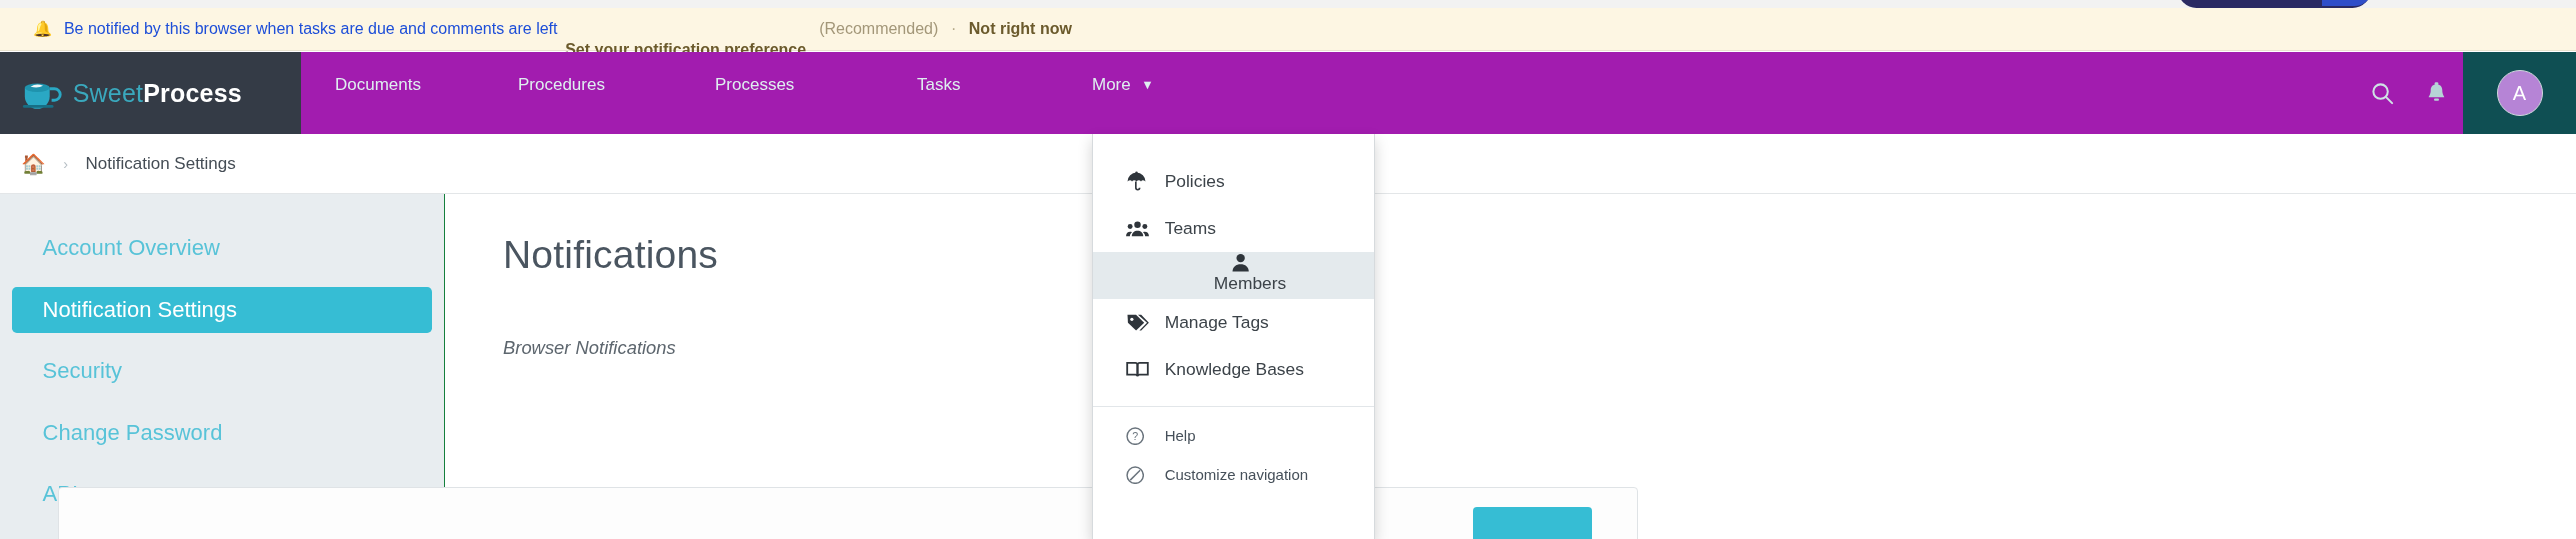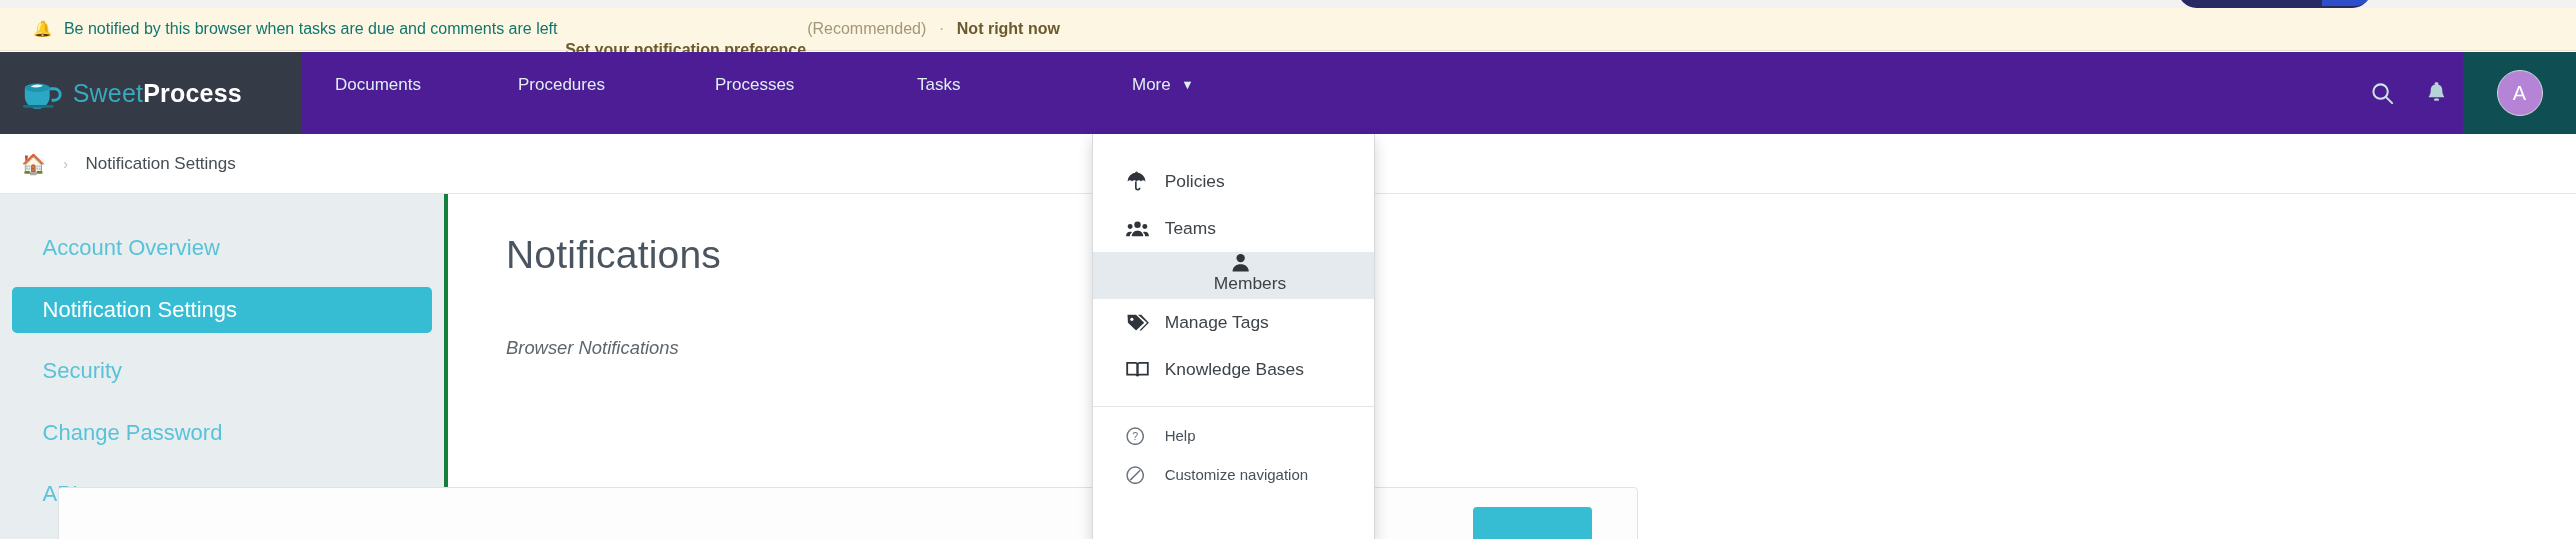--- a/index.html
+++ b/index.html
@@ -35,36 +35,36 @@
     display: flex; align-items: center;
     padding-left: 33px;
     font-size: 16px;
     color: #8a7a52;
     white-space: nowrap;
   }
   #notif-banner .bell-glyph {
     font-size: 15.5px; color: #b09a63; margin-right: 11.6px;
     display: inline-block; line-height: 1;
   }
-  #notif-banner .banner-text { color: #0f766e; }
+  #notif-banner .banner-text { color: #1d4ed8; }
   #notif-banner .banner-link {
     color: #6b5a2c; font-weight: bold; margin-left: 7.7px;
     text-decoration: none; cursor: pointer; margin-top: 42px;
   }
-  #notif-banner .banner-muted { color: #a39779; margin-left: 1px; }
+  #notif-banner .banner-muted { color: #a39779; margin-left: 13px; }
   #notif-banner .banner-sep { color: #b3a888; margin: 0 12.6px; }
   #notif-banner .banner-dismiss {
     color: #6b5a2c; font-weight: bold; text-decoration: none; cursor: pointer;
   }
 
   
   #navbar {
     position: absolute; top: 52px; left: 0;
     width: 2576px; height: 82px;
-    background: #4c1d95;
+    background: #a21caf;
   }
   #logo-block {
     position: absolute; left: 0; top: 0;
     width: 301px; height: 82px;
     background: #343b46;
     display: flex; align-items: center; padding-left: 21px;
   }
   #logo-cup { width: 44px; height: 33px; margin-right: 7.7px; flex: none; }
   #logo-text { font-size: 25px; letter-spacing: 0.2px; white-space: nowrap; }
   #logo-text .lt-sweet { color: #3aa8bd; }
@@ -74,21 +74,21 @@
     position: absolute; top: 0; height: 66px;
     display: flex; align-items: center;
     color: #dfeff0; font-size: 17px;
     text-decoration: none; cursor: pointer;
     white-space: nowrap;
   }
   #nav-documents  { left: 335px; }
   #nav-procedures { left: 518px; }
   #nav-processes  { left: 715px; }
   #nav-tasks      { left: 917px; }
-  #nav-more       { left: 1092px; margin-left: 40px; }
+  #nav-more       { left: 1092px; }
   #nav-more .chev {
     margin-left: 10.6px; font-size: 12.6px; font-weight: bold; color: #dfeff0;
   }
 
   #nav-right {
     position: absolute; right: 0; top: 0; height: 82px;
     display: flex; align-items: center;
   }
   .nav-icon-btn {
     width: 54px; height: 82px;
@@ -163,21 +163,21 @@
     display: flex; align-items: center; padding-left: 31px;
     color: #58c3d8; font-size: 22px;
     cursor: pointer; border-radius: 4.8px; white-space: nowrap;
   }
   .sb-item.sb-active { background: #36bdd4; color: #ffffff; }
 
   #content {
     position: absolute; top: 0; left: 444px;
     width: 2132px; height: 346px;
     background: #ffffff;
-    border-left: 4px solid #15803d;
+    border-left: 1px solid #15803d;
     padding: 39px 0 0 58px;
   }
   #content-title {
     font-size: 39px; color: #4a5560; font-weight: normal;
     letter-spacing: 0.2px;
   }
   #content-subtitle {
     margin-top: 60px; font-size: 18.4px; color: #5d666e; font-style: italic;
   }
   #panel {

